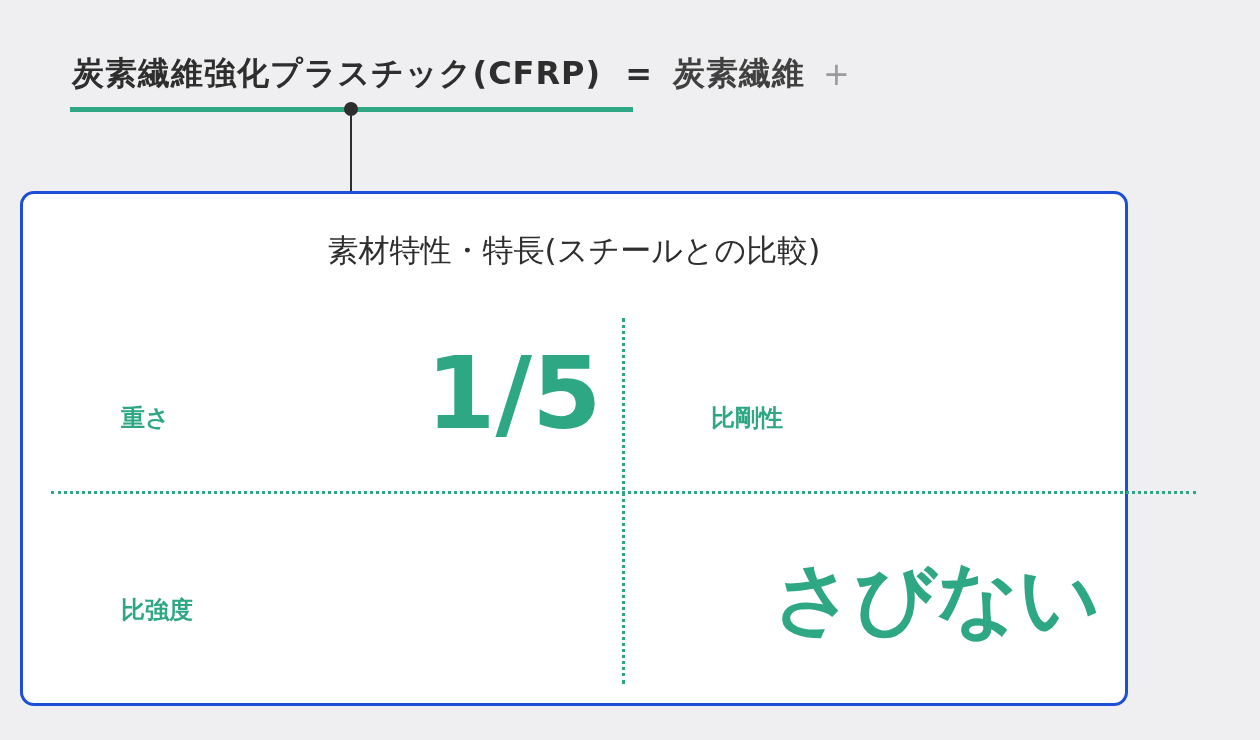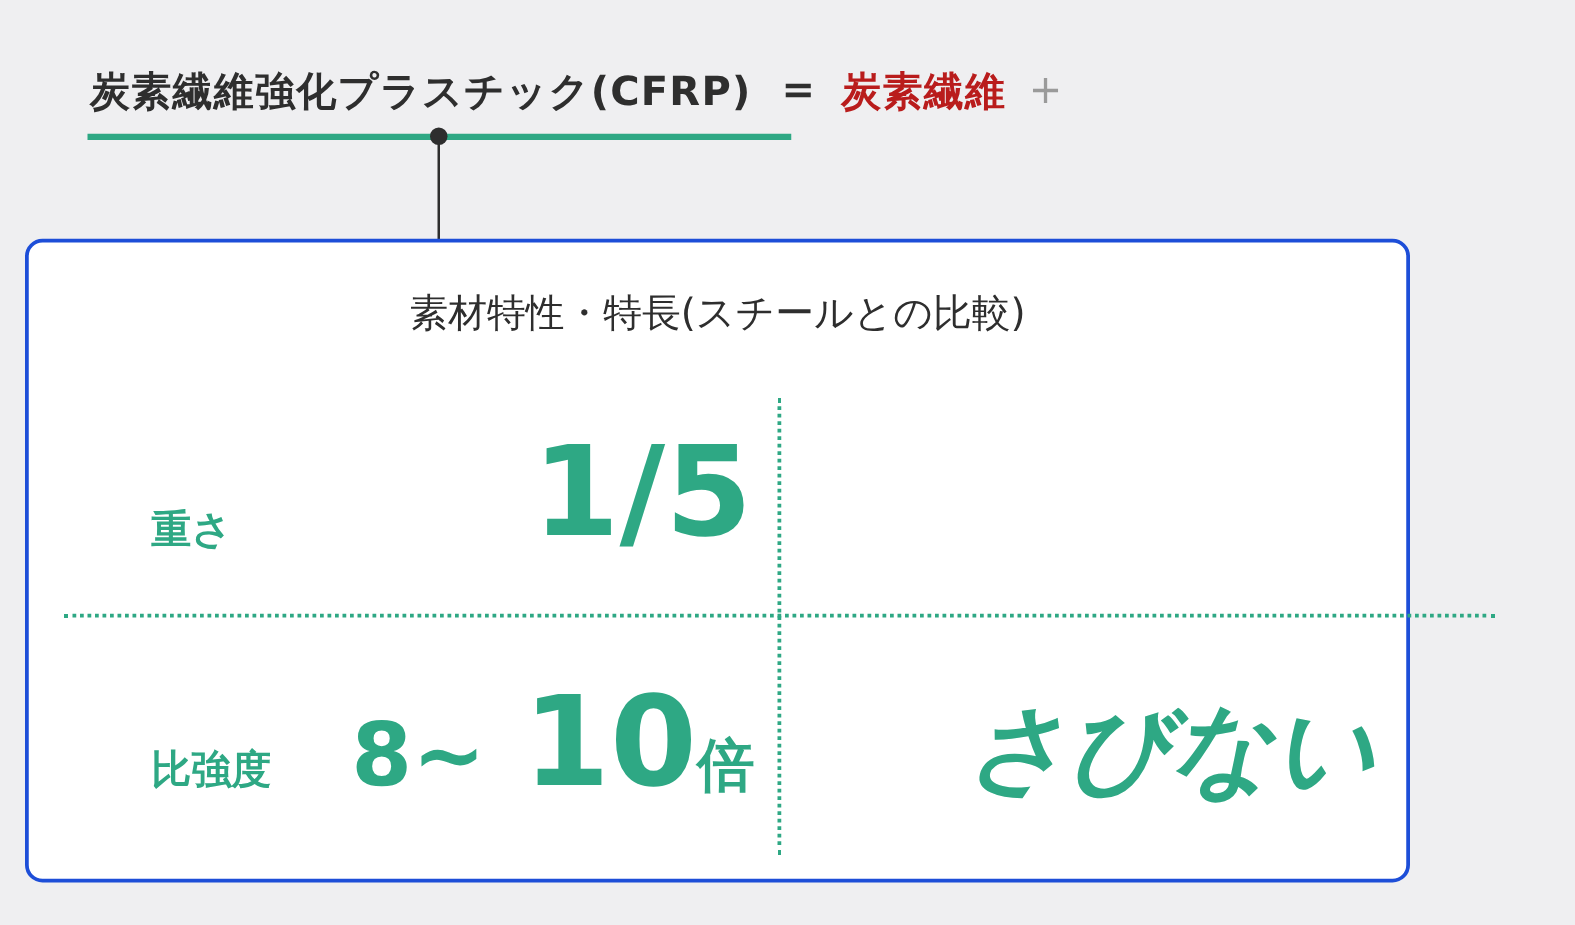--- a/index.html
+++ b/index.html
@@ -5,27 +5,27 @@
   html, body { margin: 0; padding: 0; }
   body {
     width: 1260px; height: 740px;
     background: #efeff1;
     position: relative;
     overflow: hidden;
     font-family: "DejaVu Sans", "Liberation Sans", sans-serif;
   }
   .title-row {
     position: absolute; left: 72px; top: 52px;
-    display: flex; 
+    display: flex; align-items: center;
     font-weight: bold; font-size: 32px; letter-spacing: 1px;
     white-space: nowrap;
   }
   .title-main { color: #2e2e2e; }
   .title-eq { color: #2e2e2e; margin: 0 20px 0 24px; }
-  .title-part { color: #b91c1c; }
+  .title-part { color: #404040; }
   .title-plus { color: #9a9a9a; margin: 0 18px; font-weight: normal; }
   .underline {
     position: absolute; left: 70px; top: 107px;
     width: 563px; height: 5px; background: #2ea884;
   }
   .dot {
     position: absolute; left: 344px; top: 102px;
     width: 14px; height: 14px; border-radius: 50%; background: #2e2e2e;
   }
   .connector {
@@ -46,21 +46,21 @@
   }
   .vline {
     position: absolute; left: 599px; top: 124px; height: 366px; width: 0;
     border-left: 3px dotted #2ea884;
   }
   .hline {
     position: absolute; left: 28px; top: 297px; width: 1145px; height: 0;
     border-top: 3px dotted #2ea884;
   }
   .cell { position: absolute; color: #2ea884; font-weight: bold; white-space: nowrap; }
-  .lbl { font-size: 32px; }
+  .lbl { font-size: 24px; }
   .big { font-size: 100px; line-height: 1; margin-left: 30px; }
   .mid { font-size: 70px; line-height: 1; }
   .unit { font-size: 46px; }
 </style>
 </head>
 <body>
 
 <div class="title-row">
   <span class="title-main">炭素繊維強化プラスチック(CFRP)</span>
   <span class="title-eq">=</span>
@@ -72,20 +72,18 @@
 <div class="connector"></div>
 
 <div class="card">
   <div class="card-heading">素材特性・特長(スチールとの比較)</div>
   <div class="vline"></div>
   <div class="hline"></div>
 
   <div class="cell lbl" style="left:98px; top:208px;">重さ</div>
   <div class="cell big" style="left:373px; top:150px;">1/5</div>
 
+  <div class="cell lbl" style="left:688px; top:208px;">比剛性</div>
 
   <div class="cell lbl" style="left:98px; top:400px;font-family:Liberation Serif, serif;">比強度</div>
-  <div class="cell" style="left:258px; top:350px;">
-    <span class="mid">8~</span><span class="big">10</span><span class="unit">倍</span>
-  </div>
 
-  <div class="cell" style="left:750px; top:365px; font-size:80px; line-height:1;font-style:italic;">さびない</div>
+  <div class="cell" style="left:750px; top:365px; font-size:80px; line-height:1;">さびない</div>
 </div>
 
 </body></html>

